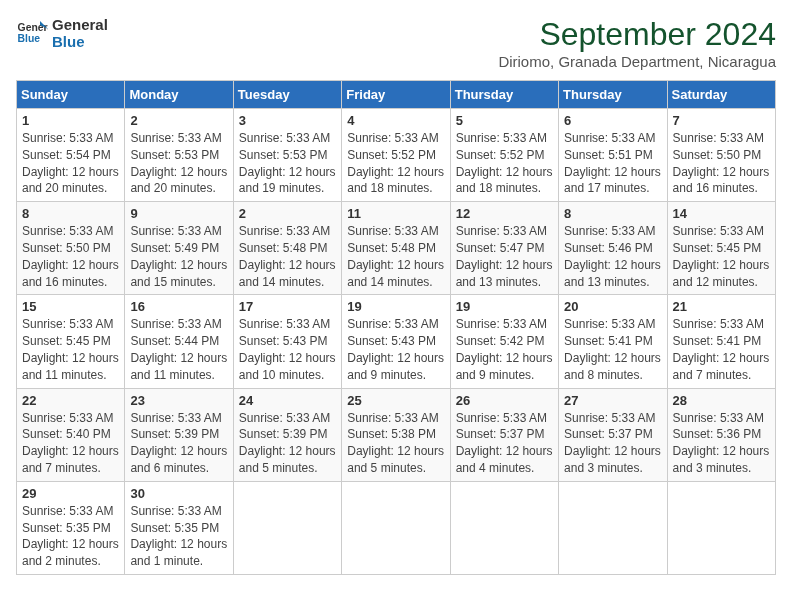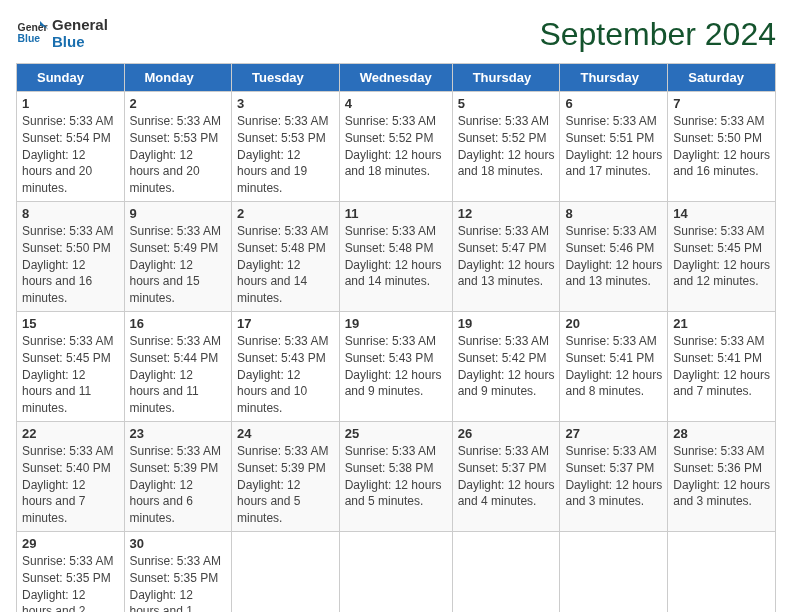--- a/index.html
+++ b/index.html
@@ -40,21 +40,21 @@
     .calendar {
       width: 100%;
       border-collapse: collapse;
       border: 1px solid #ccc;
     }
     .calendar th {
       background-color: #2a6ebb;
       color: #fff;
       font-size: 13px;
       font-weight: bold;
-      padding: 6px 20px;
+      padding: 6px 4px;
       text-align: left;
       border: 1px solid #ccc;
     }
     .calendar td {
       vertical-align: top;
       border: 1px solid #ccc;
       padding: 4px 5px;
       font-size: 10.5px;
       color: #333;
       width: 108px;
@@ -86,30 +86,31 @@
       <text x="2" y="31" font-size="13" font-weight="bold" fill="#1a6faf" font-family="Arial">Blue</text>
       <polygon points="30,5 40,15 30,10" fill="#1a6faf"></polygon>
     </svg>
     <div>
       <div style="font-size:15px;font-weight:bold;color:#333;">General</div>
       <div style="font-size:15px;font-weight:bold;color:#1a6faf;">Blue</div>
     </div>
   </div>
   <div class="title-section">
     <div class="month-year">September 2024</div>
+    <div class="location">Diriomo, Granada Department, Nicaragua</div>
   </div>
 </div>
 
 <table class="calendar">
   <thead>
     <tr>
     <th>Sunday</th>
         <th>Monday</th>
         <th>Tuesday</th>
-        <th>Wednesday</th>
+        <th>Friday</th>
         <th>Thursday</th>
         <th>Thursday</th>
         <th>Saturday</th>
       </tr>
   </thead>
   <tbody id="calendar-body">
   <tr>
         <td>
           <span class="day-num">1</span>
           <div class="day-info">Sunrise: 5:33 AM<br>Sunset: 5:54 PM<br>Daylight: 12 hours and 20 minutes.</div>

